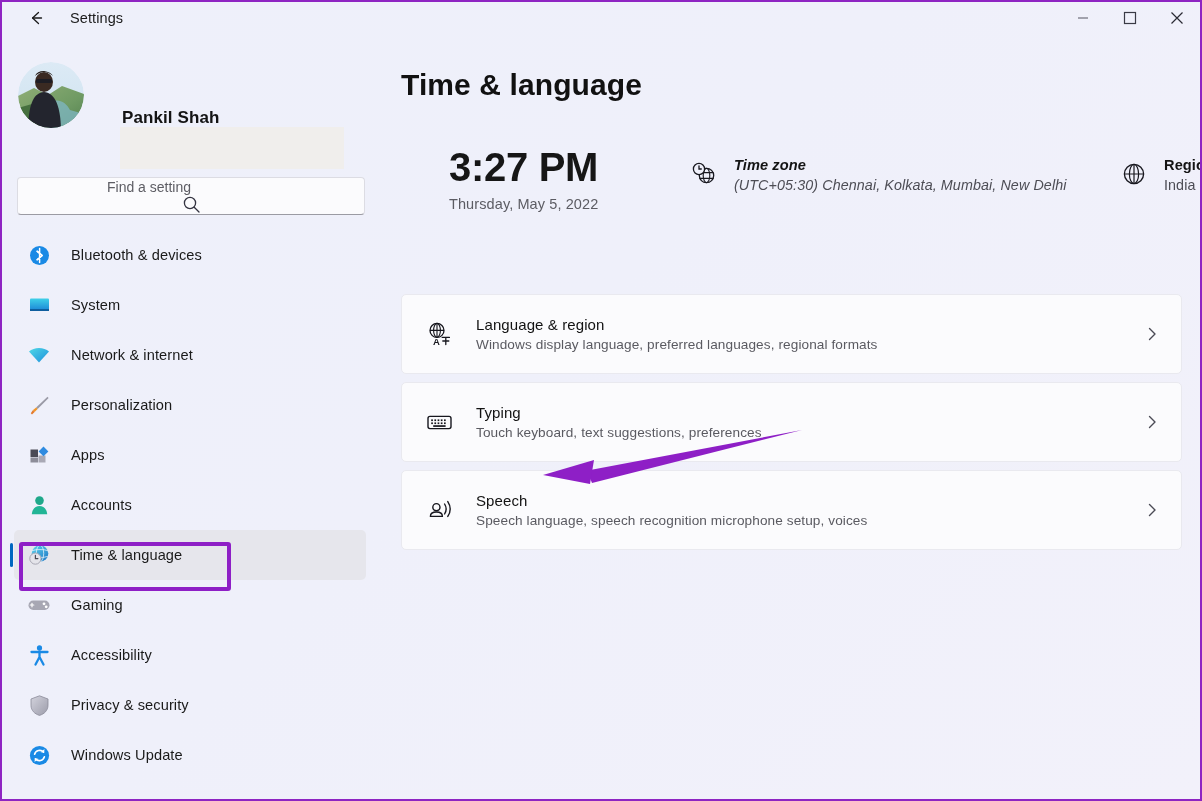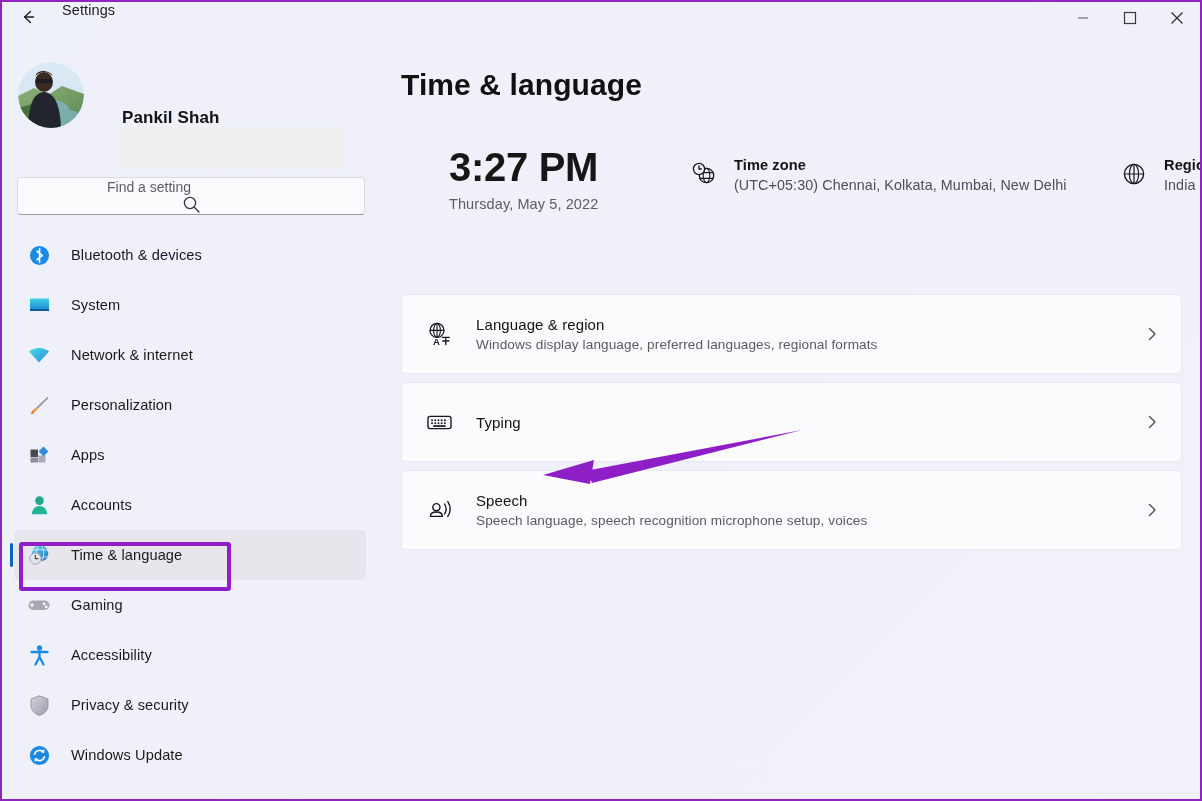--- a/index.html
+++ b/index.html
@@ -23,20 +23,22 @@
     background: linear-gradient(135deg, #eef0fa 0%, #eff0fa 45%, #f2f1fa 100%);
     overflow: hidden;
   }
 
   
   .titlebar {
     position: absolute;
     top: 0; left: 0; right: 0;
     height: 32px;
     display: flex;
+    align-items: center;
+    padding-left: 8px;
   }
   .back-btn {
     width: 44px; height: 30px;
     margin-left: 4px;
     display: flex; align-items: center; justify-content: center;
     border-radius: 4px;
   }
   .back-btn svg { display: block; }
   .app-title {
     font-size: 14.5px;
@@ -178,21 +180,21 @@
     font-size: 14.5px;
     color: #5c5c63;
     margin-top: 6px;
     letter-spacing: .1px;
   }
   .summary-block {
     position: absolute;
     display: flex;
     align-items: flex-start;
   }
-  .sb-tz { left: 240px; top: 13px; }
+  .sb-tz { left: 240px; top: 13px; font-style: italic; }
   .sb-region { left: 670px; top: 13px; }
   .sb-ico { width: 30px; flex: 0 0 30px; display: flex; justify-content: center; padding-top: 4px; }
   .sb-txt { margin-left: 15px; }
   .sb-title {
     font-size: 14.6px;
     font-weight: bold;
     color: #141414;
     letter-spacing: .1px;
   }
   .sb-sub {
@@ -561,20 +563,21 @@
               <rect x="8.4" y="13.4" width="1.7" height="1.7"></rect>
               <rect x="11.6" y="13.4" width="1.7" height="1.7"></rect>
               <rect x="14.8" y="13.4" width="1.7" height="1.7"></rect>
               <rect x="18" y="13.4" width="1.7" height="1.7"></rect>
               <rect x="7.2" y="16.2" width="12.4" height="1.7"></rect>
             </g>
           </svg>
         </span>
         <span class="card-text">
           <span class="card-title" style="display:block">Typing</span>
+          <span class="card-sub" style="display:block">Touch keyboard, text suggestions, preferences</span>
         </span>
         <span class="card-chev">
           <svg width="16" height="16" viewBox="0 0 16 16">
             <path d="M5.5 2.5 L11 8 L5.5 13.5" fill="none" stroke="#4a4a55" stroke-width="1.4" stroke-linecap="round" stroke-linejoin="round"></path>
           </svg>
         </span>
       </div>
 
       <div class="card">
         <span class="card-ico">

